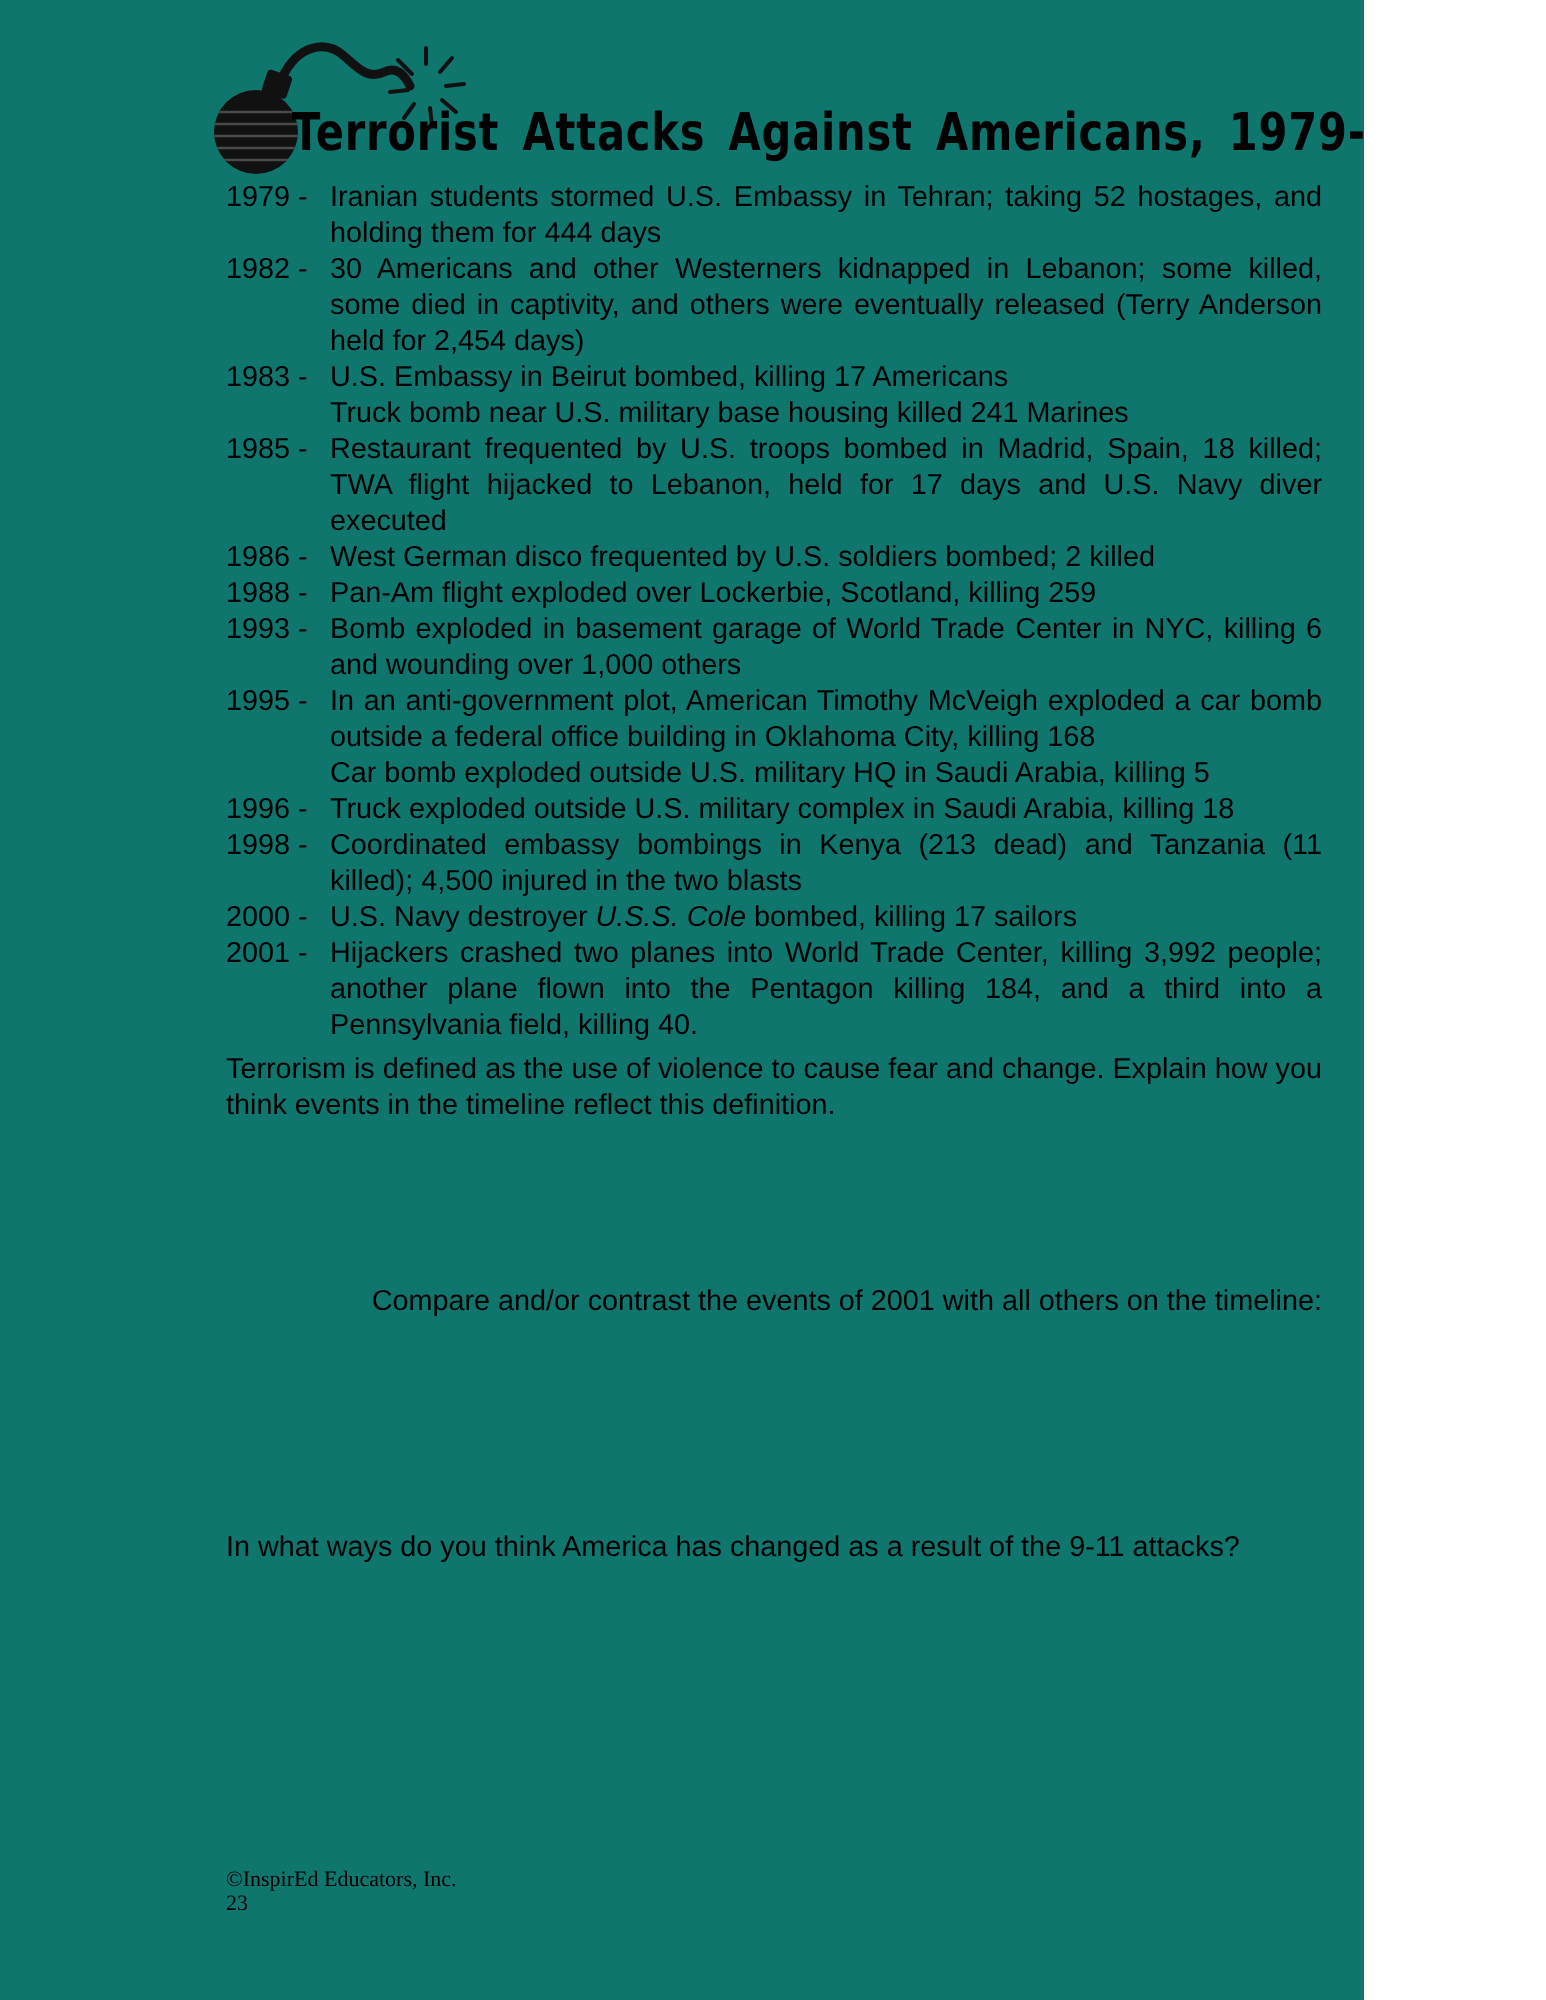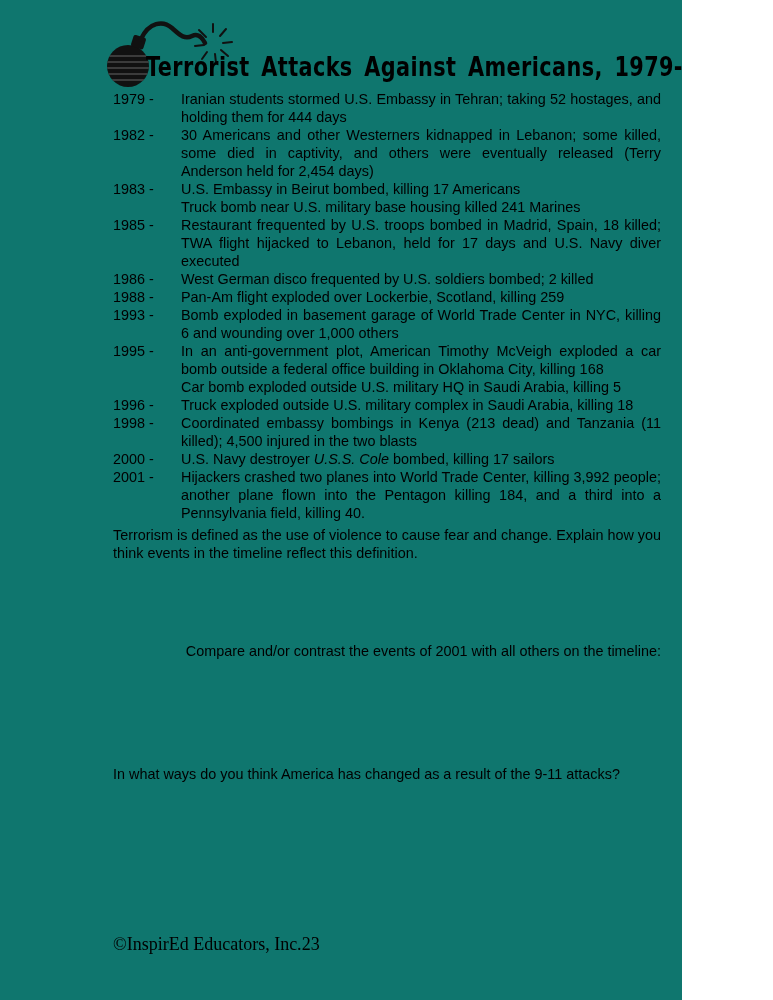--- a/index.html
+++ b/index.html
@@ -39,21 +39,21 @@
     transform-origin: left center;
     font-family: "DejaVu Sans", "Liberation Sans", sans-serif;
   }
   
   .content {
     margin-left: 113px;
     width: 548px;
     font-size: 14.4px;
     line-height: 18px;
   }
-  .tl-row { display: flex; gap: 16px; }
+  .tl-row { display: flex; }
   .tl-year {
     width: 52px;
     flex: 0 0 52px;
     white-space: nowrap;
   }
   .tl-events { flex: 1 1 auto; min-width: 0; }
   .tl-events p {
     margin: 0;
     text-align: justify;
   }
@@ -68,21 +68,22 @@
   
   .footer {
     position: absolute;
     top: 934px;
     left: 113px;
     width: 548px;
     display: flex;
     justify-content: flex-start;
     align-items: baseline;
     font-family: "Liberation Serif", serif;
-    font-size: 18px;
+    font-size: 11px;
+    flex-direction: column;
   }
 </style>
 </head>
 <body>
 
 <div class="page">
 
   <div class="header">
     <svg class="bomb-art" width="130" height="74" viewBox="0 0 130 74" aria-hidden="true">
       <defs>

